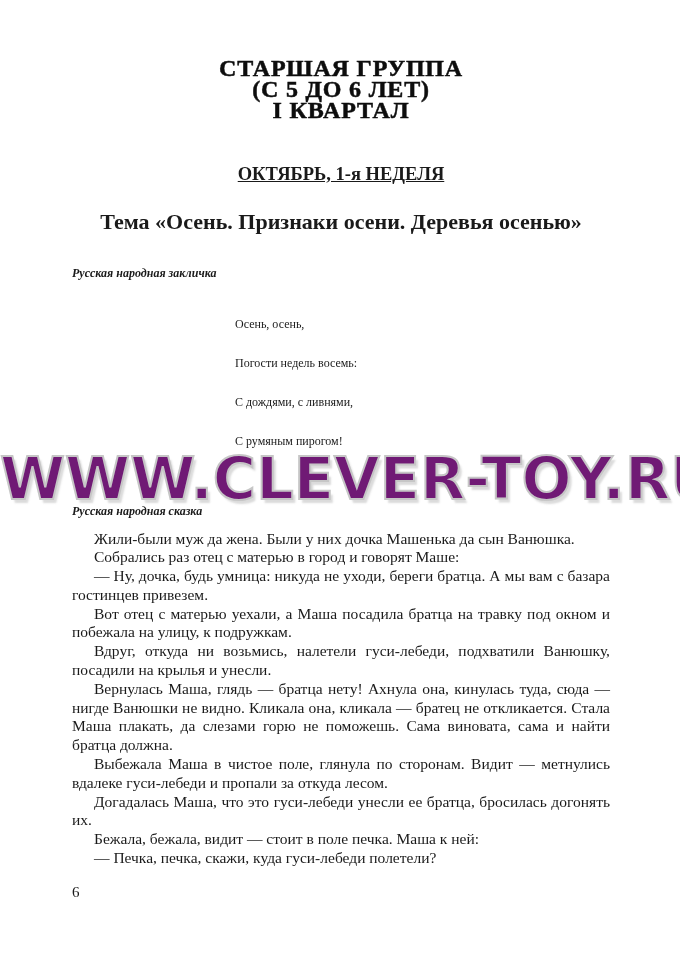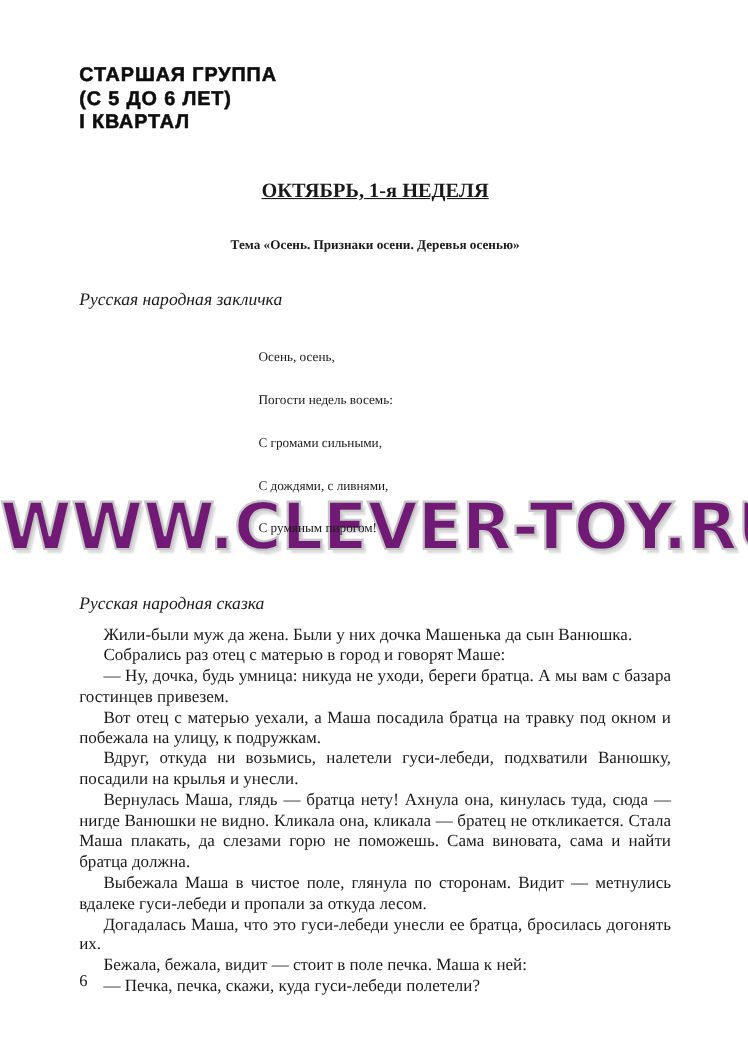--- a/index.html
+++ b/index.html
@@ -15,48 +15,48 @@
     position: relative;
     width: 680px; height: 960px;
     background: #ffffff;
   }
   .content {
     position: relative;
     z-index: 1;
     padding: 58px 70px 0 72px;
   }
   .deco-header {
-    text-align: left;
-    font-family: Liberation Sans, sans-serif;
+    text-align: center;
+    font-family: Liberation Serif, serif;
     font-weight: 800;
-    font-size: 18px;
+    font-size: 24px;
     line-height: 21px;
     letter-spacing: 0.8px;
     color: #0d0d0d;
     -webkit-text-stroke: 0.5px #0d0d0d;
   }
   .week-title {
     margin-top: 42px;
     text-align: center;
     font-weight: bold;
     font-size: 18.5px;
     line-height: 22px;
     text-decoration: underline;
   }
   .theme-title {
     margin-top: 26px;
     text-align: center;
     font-weight: bold;
-    font-size: 12px;
+    font-size: 22px;
     line-height: 22px;
   }
   .section-heading {
-    font-weight: normal;
+    font-weight: bold;
     font-style: italic;
-    font-size: 16px;
+    font-size: 12px;
     line-height: 20px;
   }
   .section-heading.first { margin-top: 30px; }
   .section-heading.second { margin-top: 30px; }
   .poem {
     margin-top: 12px;
     margin-left: 163px;
     font-size: 12px;
     line-height: 19.5px;
     white-space: pre-line;
@@ -115,21 +115,20 @@
 
     <div class="week-title">ОКТЯБРЬ, 1-я НЕДЕЛЯ</div>
 
     <div class="theme-title">Тема «Осень. Признаки осени. Деревья осенью»</div>
 
     <div class="section-heading first">Русская народная закличка</div>
 
     <div class="poem">
       <div>Осень, осень,</div>
       <div>Погости недель восемь:</div>
-      <div>С громами сильными,</div>
       <div>С дождями, с ливнями,</div>
       <div>С румяным пирогом!</div>
     </div>
 
     <div class="section-heading second">Русская народная сказка</div>
 
 
     <div class="story">
       <p>Жили-были муж да жена. Были у них дочка Машенька да сын Ванюшка.</p>
       <p>Собрались раз отец с матерью в город и говорят Маше:</p>

